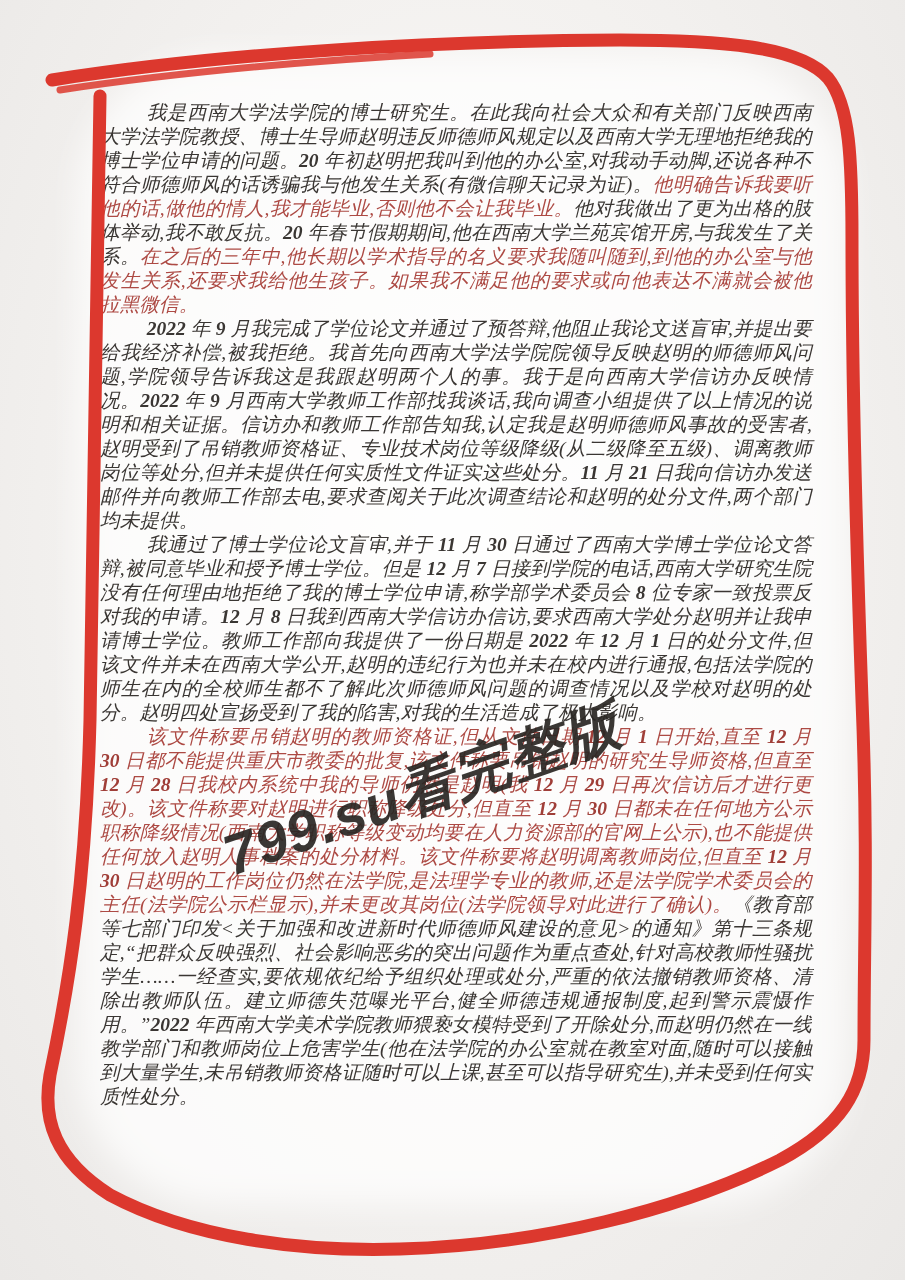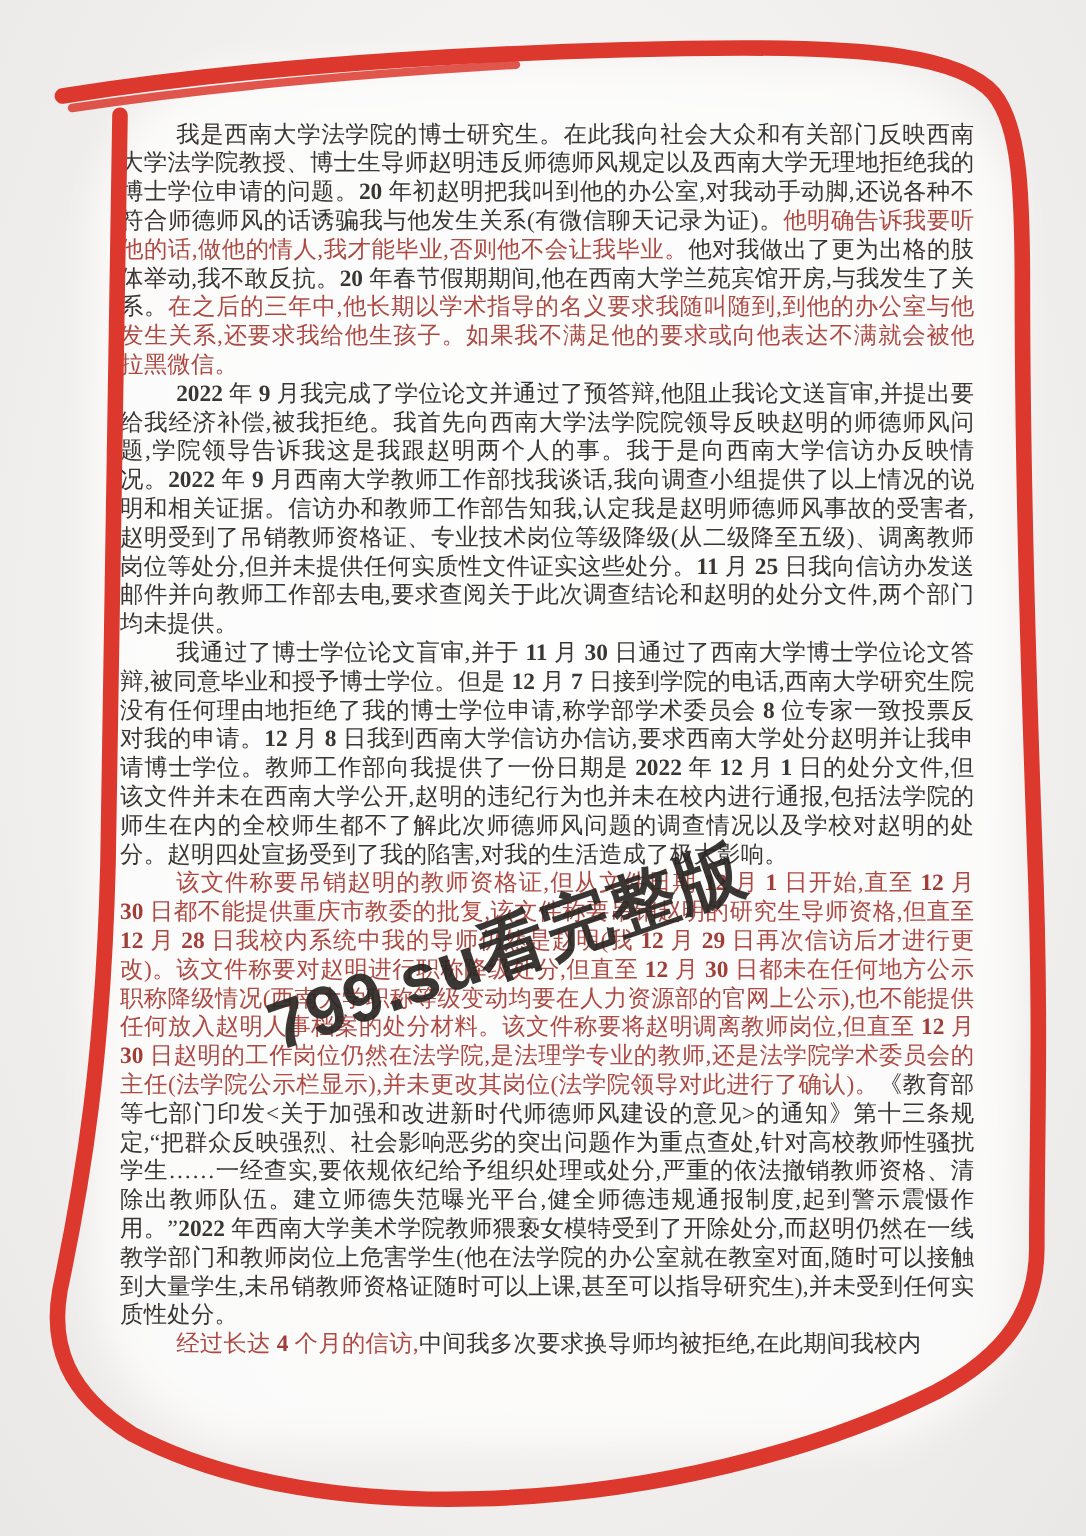--- a/index.html
+++ b/index.html
@@ -1,21 +1,21 @@
 <!DOCTYPE html>
 <html style="--ink: #3a3633; --red: #ad4a44; --redbold: #a03e38;"><head>
 <meta charset="utf-8">
 <style>
   html,body{margin:0;padding:0;}
   body{
     width:905px;height:1280px;position:relative;overflow:hidden;
     background:radial-gradient(ellipse at 50% 42%, #fcfbfa 0%, #f3f1ef 55%, #eae8e6 100%);
     font-family:"Liberation Serif","DejaVu Serif",serif;
   }
-  .photo{position:absolute;inset:0;}
+  .photo{position:absolute;inset:0;font-style:italic;}
   .paper-glow{
     position:absolute;left:78px;top:55px;width:770px;height:1150px;
     background:rgba(255,255,255,0.72);border-radius:140px;filter:blur(16px);
   }
   .doc{
     position:absolute;left:100px;top:101px;width:712px;
     font-size:19.5px;line-height:24px;
     text-align:justify;text-justify:inter-ideograph;
     color:var(--ink,#3a3633);
     letter-spacing:0.2px;
@@ -35,24 +35,23 @@
   }
 </style>
 </head>
 <body>
 
 <div class="photo">
   <div class="paper-glow"></div>
 
   <div class="doc">
       <p><span class="run black">我是西南大学法学院的博士研究生。在此我向社会大众和有关部门反映西南大学法学院教授、博士生导师赵明违反师德师风规定以及西南大学无理地拒绝我的博士学位申请的问题。<b>20</b> 年初赵明把我叫到他的办公室,对我动手动脚,还说各种不符合师德师风的话诱骗我与他发生关系(有微信聊天记录为证)。</span><span class="run red">他明确告诉我要听他的话,做他的情人,我才能毕业,否则他不会让我毕业。</span><span class="run black">他对我做出了更为出格的肢体举动,我不敢反抗。<b>20</b> 年春节假期期间,他在西南大学兰苑宾馆开房,与我发生了关系。</span><span class="run red">在之后的三年中,他长期以学术指导的名义要求我随叫随到,到他的办公室与他发生关系,还要求我给他生孩子。如果我不满足他的要求或向他表达不满就会被他拉黑微信。</span></p>
-      <p><span class="run black"><b>2022</b> 年 <b>9</b> 月我完成了学位论文并通过了预答辩,他阻止我论文送盲审,并提出要给我经济补偿,被我拒绝。我首先向西南大学法学院院领导反映赵明的师德师风问题,学院领导告诉我这是我跟赵明两个人的事。我于是向西南大学信访办反映情况。<b>2022</b> 年 <b>9</b> 月西南大学教师工作部找我谈话,我向调查小组提供了以上情况的说明和相关证据。信访办和教师工作部告知我,认定我是赵明师德师风事故的受害者,赵明受到了吊销教师资格证、专业技术岗位等级降级(从二级降至五级)、调离教师岗位等处分,但并未提供任何实质性文件证实这些处分。<b>11</b> 月 <b>25</b> 日我向信访办发送邮件并向教师工作部去电,要求查阅关于此次调查结论和赵明的处分文件,两个部门均未提供。</span></p>
+      <p><span class="run black"><b>2022</b> 年 <b>9</b> 月我完成了学位论文并通过了预答辩,他阻止我论文送盲审,并提出要给我经济补偿,被我拒绝。我首先向西南大学法学院院领导反映赵明的师德师风问题,学院领导告诉我这是我跟赵明两个人的事。我于是向西南大学信访办反映情况。<b>2022</b> 年 <b>9</b> 月西南大学教师工作部找我谈话,我向调查小组提供了以上情况的说明和相关证据。信访办和教师工作部告知我,认定我是赵明师德师风事故的受害者,赵明受到了吊销教师资格证、专业技术岗位等级降级(从二级降至五级)、调离教师岗位等处分,但并未提供任何实质性文件证实这些处分。<b>11</b> 月 <b>21</b> 日我向信访办发送邮件并向教师工作部去电,要求查阅关于此次调查结论和赵明的处分文件,两个部门均未提供。</span></p>
       <p><span class="run black">我通过了博士学位论文盲审,并于 <b>11</b> 月 <b>30</b> 日通过了西南大学博士学位论文答辩,被同意毕业和授予博士学位。但是 <b>12</b> 月 <b>7</b> 日接到学院的电话,西南大学研究生院没有任何理由地拒绝了我的博士学位申请,称学部学术委员会 <b>8</b> 位专家一致投票反对我的申请。<b>12</b> 月 <b>8</b> 日我到西南大学信访办信访,要求西南大学处分赵明并让我申请博士学位。教师工作部向我提供了一份日期是 <b>2022</b> 年 <b>12</b> 月 <b>1</b> 日的处分文件,但该文件并未在西南大学公开,赵明的违纪行为也并未在校内进行通报,包括法学院的师生在内的全校师生都不了解此次师德师风问题的调查情况以及学校对赵明的处分。赵明四处宣扬受到了我的陷害,对我的生活造成了极大影响。</span></p>
       <p><span class="run red">该文件称要吊销赵明的教师资格证,但从文件日期 <b>12</b> 月 <b>1</b> 日开始,直至 <b>12</b> 月 <b>30</b> 日都不能提供重庆市教委的批复,该文件称要吊销赵明的研究生导师资格,但直至 <b>12</b> 月 <b>28</b> 日我校内系统中我的导师仍然是赵明(我 <b>12</b> 月 <b>29</b> 日再次信访后才进行更改)。该文件称要对赵明进行职称降级处分,但直至 <b>12</b> 月 <b>30</b> 日都未在任何地方公示职称降级情况(西南大学职称等级变动均要在人力资源部的官网上公示),也不能提供任何放入赵明人事档案的处分材料。该文件称要将赵明调离教师岗位,但直至 <b>12</b> 月 <b>30</b> 日赵明的工作岗位仍然在法学院,是法理学专业的教师,还是法学院学术委员会的主任(法学院公示栏显示),并未更改其岗位(法学院领导对此进行了确认)。</span><span class="run black">《教育部等七部门印发&lt;关于加强和改进新时代师德师风建设的意见&gt;的通知》第十三条规定,“把群众反映强烈、社会影响恶劣的突出问题作为重点查处,针对高校教师性骚扰学生……一经查实,要依规依纪给予组织处理或处分,严重的依法撤销教师资格、清除出教师队伍。建立师德失范曝光平台,健全师德违规通报制度,起到警示震慑作用。”<b>2022</b> 年西南大学美术学院教师猥亵女模特受到了开除处分,而赵明仍然在一线教学部门和教师岗位上危害学生(他在法学院的办公室就在教室对面,随时可以接触到大量学生,未吊销教师资格证随时可以上课,甚至可以指导研究生),并未受到任何实质性处分。</span></p>
-      <p><span class="run red">经过长达 <b>4</b> 个月的信访,</span><span class="run black">中间我多次要求换导师均被拒绝,在此期间我校内</span></p>
     </div>
 
   <div class="watermark">799.su看完整版</div>
 
   <svg class="circle" width="905" height="1280" viewBox="0 0 905 1280">
     <path id="circle-main" fill="none" stroke="#dc382e" stroke-width="13" stroke-linecap="round" stroke-linejoin="round" d="M 100 96
              C 96 300, 94 550, 90 720
              C 86 880, 70 980, 50 1075
              C 42 1120, 55 1160, 110 1195
              C 190 1238, 300 1252, 400 1249

